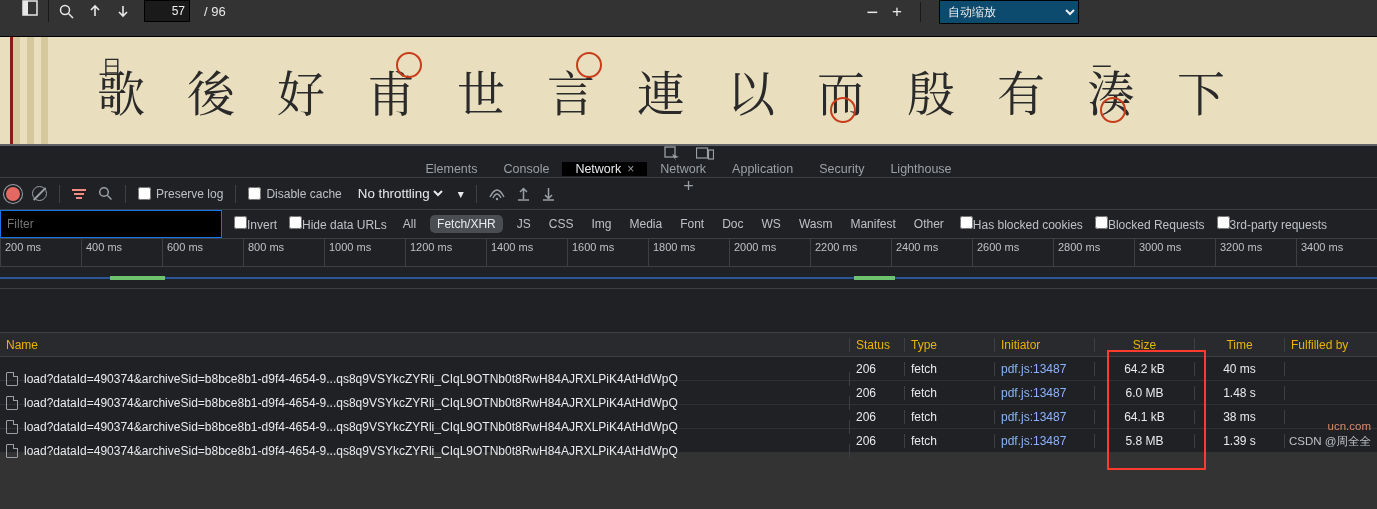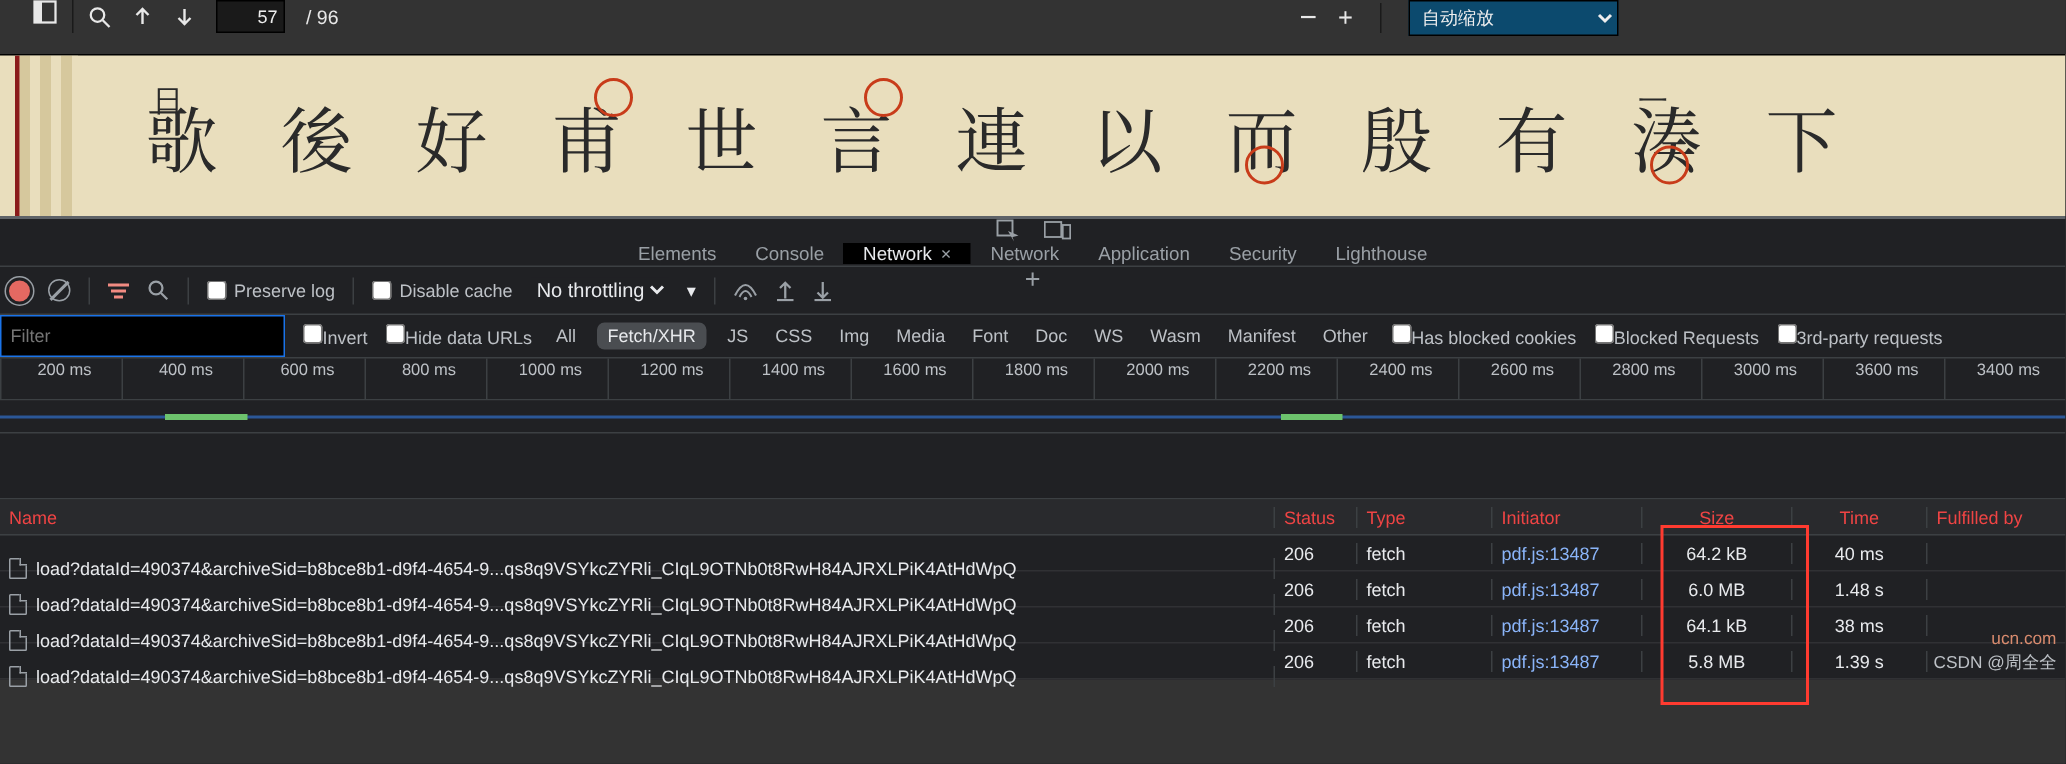--- a/index.html
+++ b/index.html
@@ -43,38 +43,38 @@
 .clear-ico { width:15px; height:15px; border:1.5px solid #9aa0a6; border-radius:50%; position:relative;}
 .clear-ico::after{ content:""; position:absolute; width:17px; height:1.5px; background:#9aa0a6; transform:rotate(-45deg); top:6px; left:-2px;}
 .funnel { width:14px; height:14px; display:flex; flex-direction:column; gap:2px; justify-content:center;}
 .funnel span{ height:2px; background:#f28b82; }
 .funnel span:nth-child(1){width:14px;} .funnel span:nth-child(2){width:10px;margin-left:2px;} .funnel span:nth-child(3){width:6px;margin-left:4px;}
 .throttling-sel{ background:#202124; border:none; color:#e8eaed;}
 .svg9 { fill:#9aa0a6; }
 
 
 .flt-row { height:29px; display:flex; align-items:center; gap:12px; font-size:12px; color:#bdc1c6; border-bottom:1px solid #3c4043; padding-right:8px;}
-.flt-row input.filter { width:190px; height:100%; background:#000; border:1px solid #1a73e8; color:#e8eaed; padding:0 6px; font-size:12px;}
+.flt-row input.filter { width:222px; height:100%; background:#000; border:1px solid #1a73e8; color:#e8eaed; padding:0 6px; font-size:12px;}
 .flt-row .chip { padding:2px 4px; cursor:pointer;}
 .flt-row .chip.active { background:#4a4d51; color:#e8eaed; border-radius:5px; padding:2px 7px;}
 #filter-types { display:flex; align-items:center; gap:10px; }
 
 
 .ruler { height:28px; border-bottom:1px solid #3c4043; display:flex; font-size:11px; color:#bdc1c6;}
-.ruler .tick { flex:1; border-left:1px solid #3c4043; padding:2px 0 0 4px; white-space:nowrap;text-align:center;}
+.ruler .tick { flex:1; border-left:1px solid #3c4043; padding:2px 0 0 4px; white-space:nowrap;}
 .overview { height:22px; border-bottom:1px solid #3c4043; position:relative; background:#202124;}
 .overview .base { position:absolute; top:10px; left:0; right:0; height:2px; background:#2b5797;}
 .overview .g1 { position:absolute; top:9px; height:4px; background:#6dc36d;}
 
 .gap { height:44px; border-bottom:1px solid #3c4043; background:#202124;}
 
 
 .ntable { font-size:12px; color:#e8eaed; }
 .nt-head, .nt-row { display:grid; grid-template-columns: 850px 55px 90px 100px 100px 90px 92px; align-items:center; height:24px;}
-.nt-head { background:#292a2d; color:#ef4444; border-bottom:1px solid #3c4043; }
+.nt-head { background:#292a2d; color:#eab308; border-bottom:1px solid #3c4043; }
 .nt-head > div, .nt-row > div { padding:0 6px; overflow:hidden; text-overflow:ellipsis; white-space:nowrap; border-right:1px solid #3c4043;}
 .nt-head > div:last-child, .nt-row > div:last-child { border-right:none;}
 .nt-row { border-bottom:1px solid #303134;}
 .nt-row .name { display:flex; align-items:center; gap:6px;margin-top:20px;}
 .file-ico { width:12px; height:14px; border:1px solid #9aa0a6; border-radius:1px; position:relative; flex:none;}
 .file-ico::after{content:""; position:absolute; right:-1px; top:-1px; width:4px; height:4px; background:#202124; border-left:1px solid #9aa0a6; border-bottom:1px solid #9aa0a6;}
 .link { color:#8ab4f8; text-align:center;}
 .rt { text-align:center;}
 .redbox { position:absolute; border:2px solid #ff3b30; pointer-events:none;}
 
@@ -261,21 +261,21 @@
       <div class="tick">1200 ms</div>
       <div class="tick">1400 ms</div>
       <div class="tick">1600 ms</div>
       <div class="tick">1800 ms</div>
       <div class="tick">2000 ms</div>
       <div class="tick">2200 ms</div>
       <div class="tick">2400 ms</div>
       <div class="tick">2600 ms</div>
       <div class="tick">2800 ms</div>
       <div class="tick">3000 ms</div>
-      <div class="tick">3600 ms</div>
+      <div class="tick">3200 ms</div>
       <div class="tick">3400 ms</div>
     </div>
   <div class="overview">
     <div class="base"></div>
     <div id="ov-bars">
         <div class="g1" style="left: 8%; width: 4%;"></div>
         <div class="g1" style="left: 62%; width: 3%;"></div>
       </div>
   </div>
   <div class="gap"></div>

